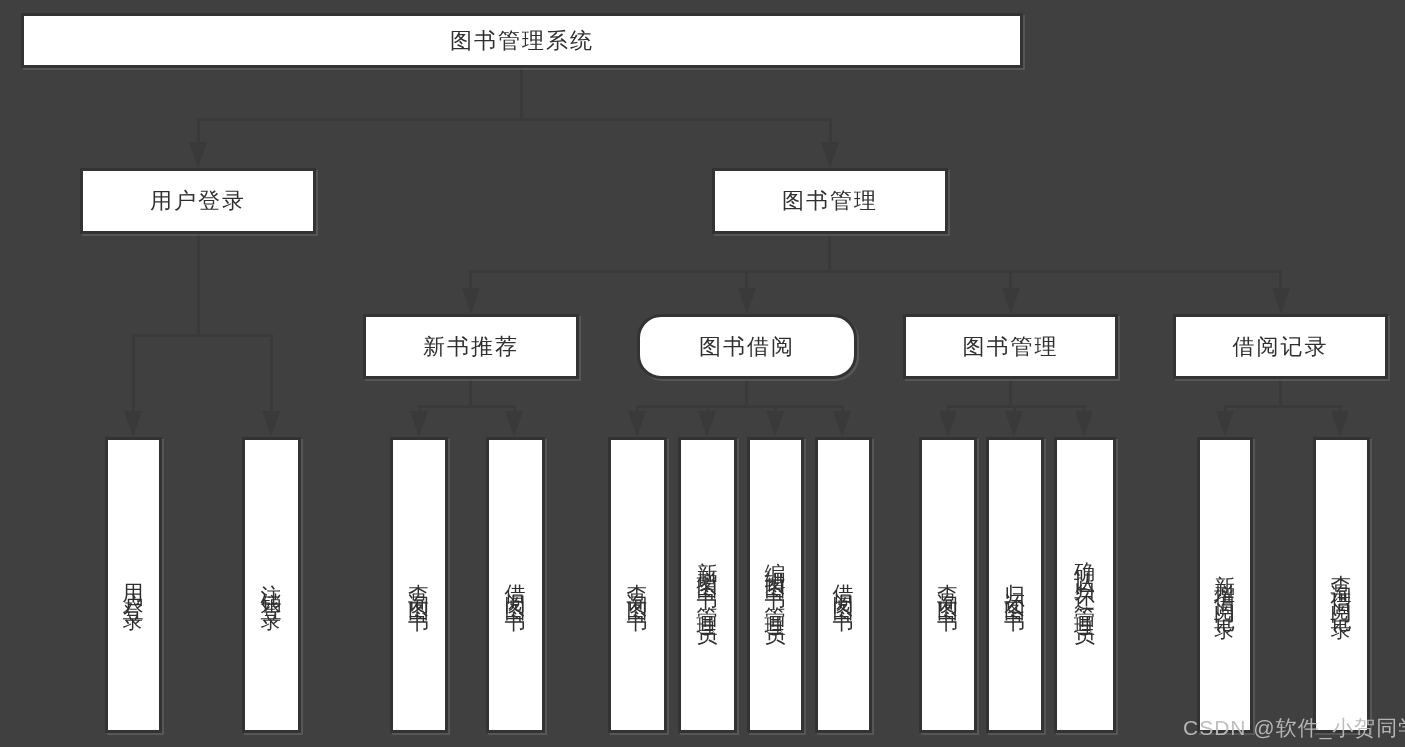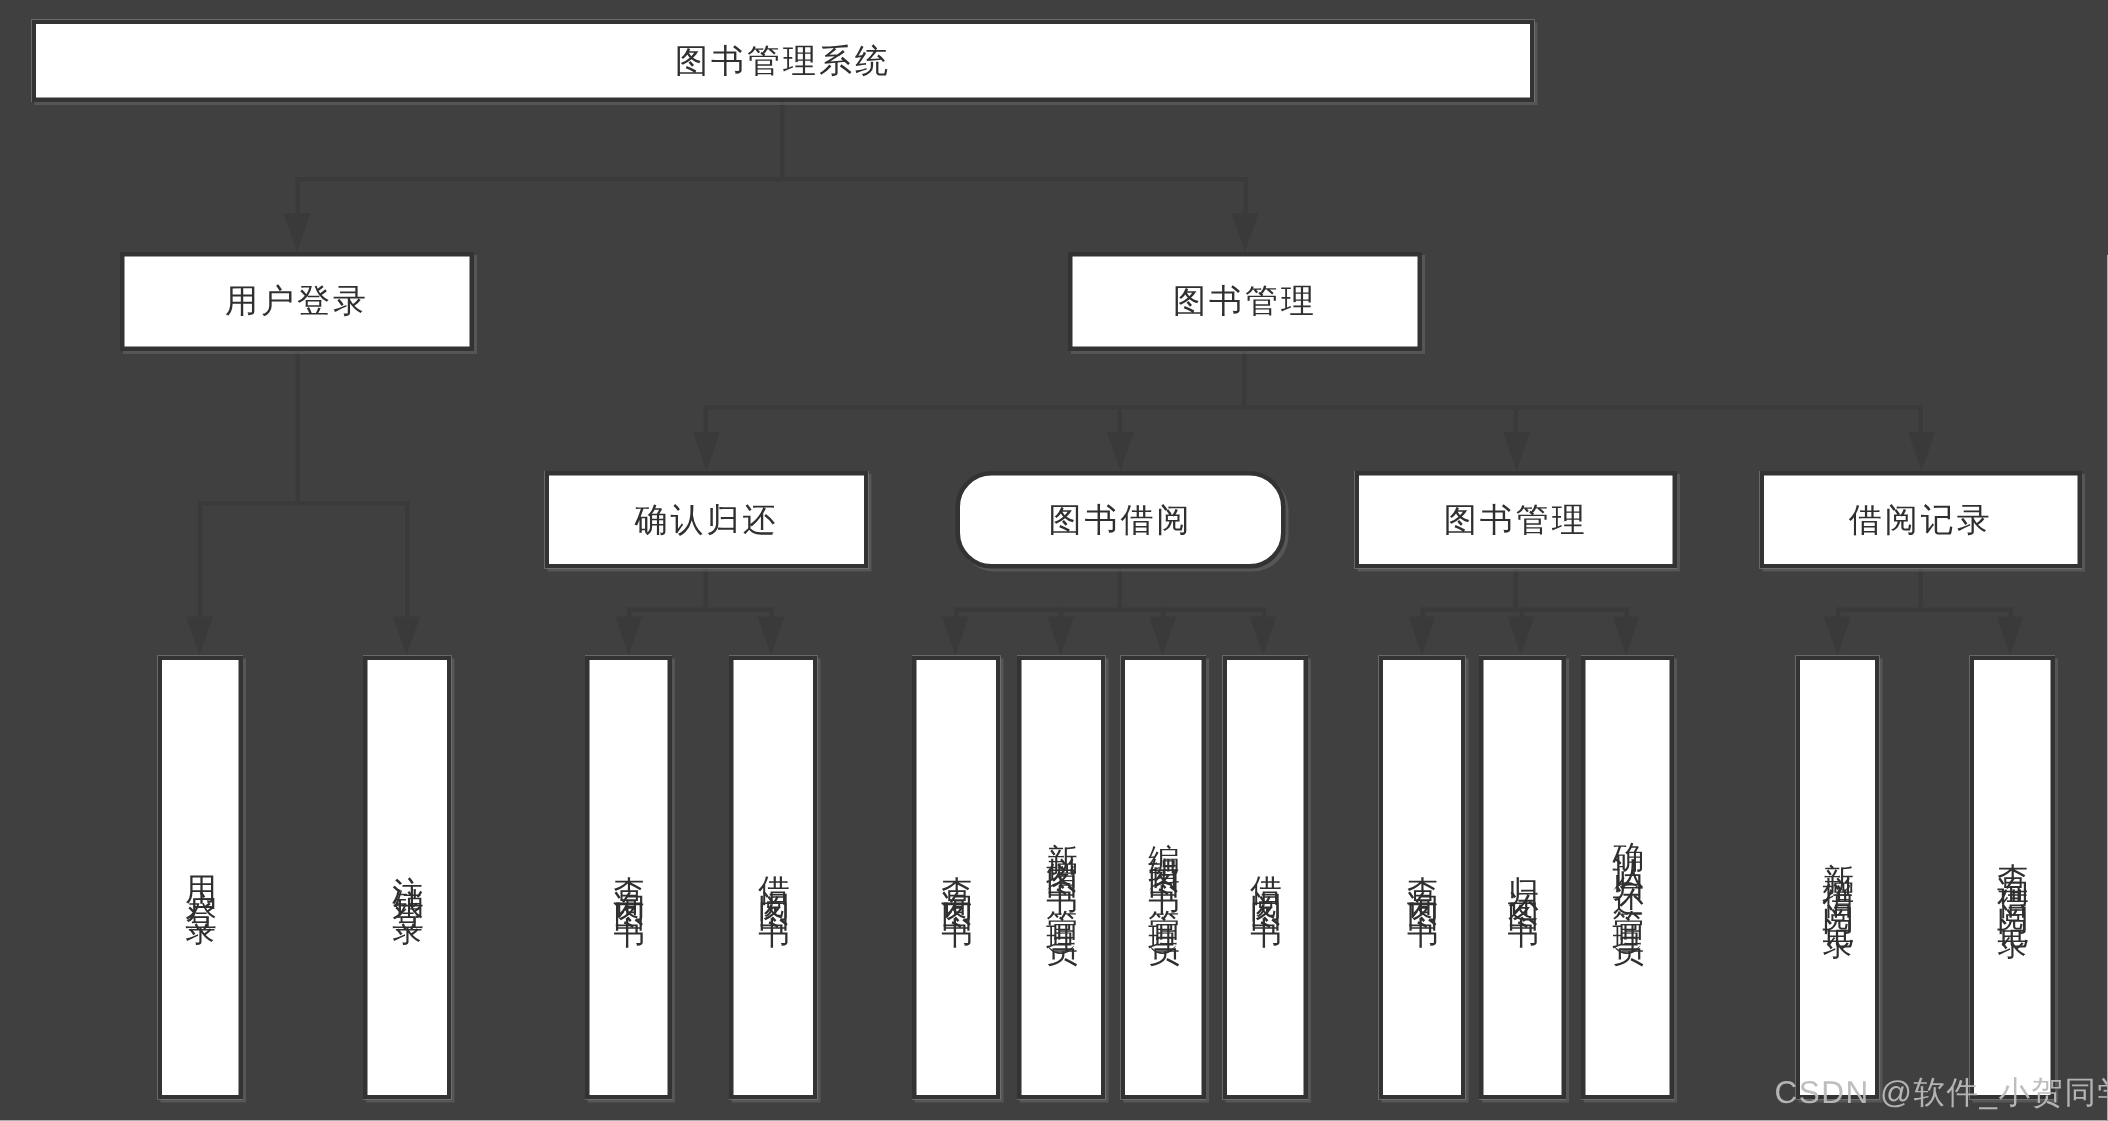--- a/index.html
+++ b/index.html
@@ -93,21 +93,21 @@
     <div class="arrow" style="left:462px;top:288px;"></div>
     <div class="vline" style="left:745px;top:270px;height:20px;"></div>
     <div class="arrow" style="left:738px;top:288px;"></div>
     <div class="vline" style="left:1009px;top:270px;height:20px;"></div>
     <div class="arrow" style="left:1002px;top:288px;"></div>
     <div class="vline" style="left:1279px;top:270px;height:20px;"></div>
     <div class="arrow" style="left:1272px;top:288px;"></div>
   </div>
 
   <div class="box" style="left:363px;top:314px;width:216px;height:65px;">
-    <span class="lbl">确认归还</span>
+    <span class="lbl">新书推荐</span>
   </div>
   <div class="box" style="left:637px;top:314px;width:220px;height:65px;border-radius:24px;">
     <span class="lbl">图书借阅</span>
   </div>
   <div class="box" style="left:903px;top:314px;width:215px;height:65px;">
     <span class="lbl">图书管理</span>
   </div>
   <div class="box" style="left:1173px;top:314px;width:215px;height:65px;">
     <span class="lbl">借阅记录</span>
   </div>

